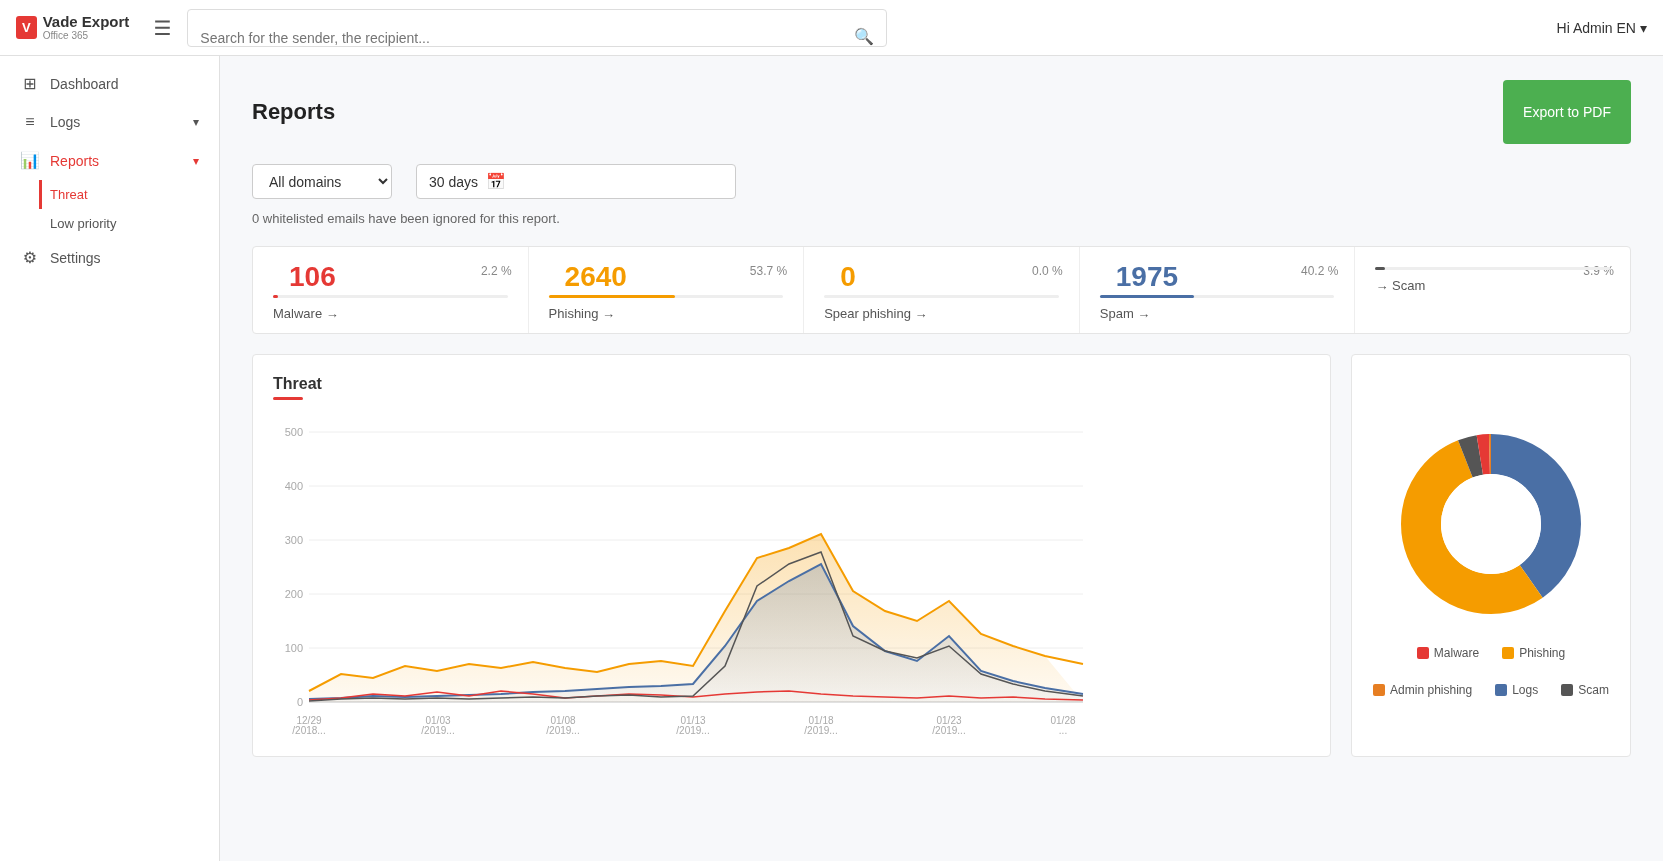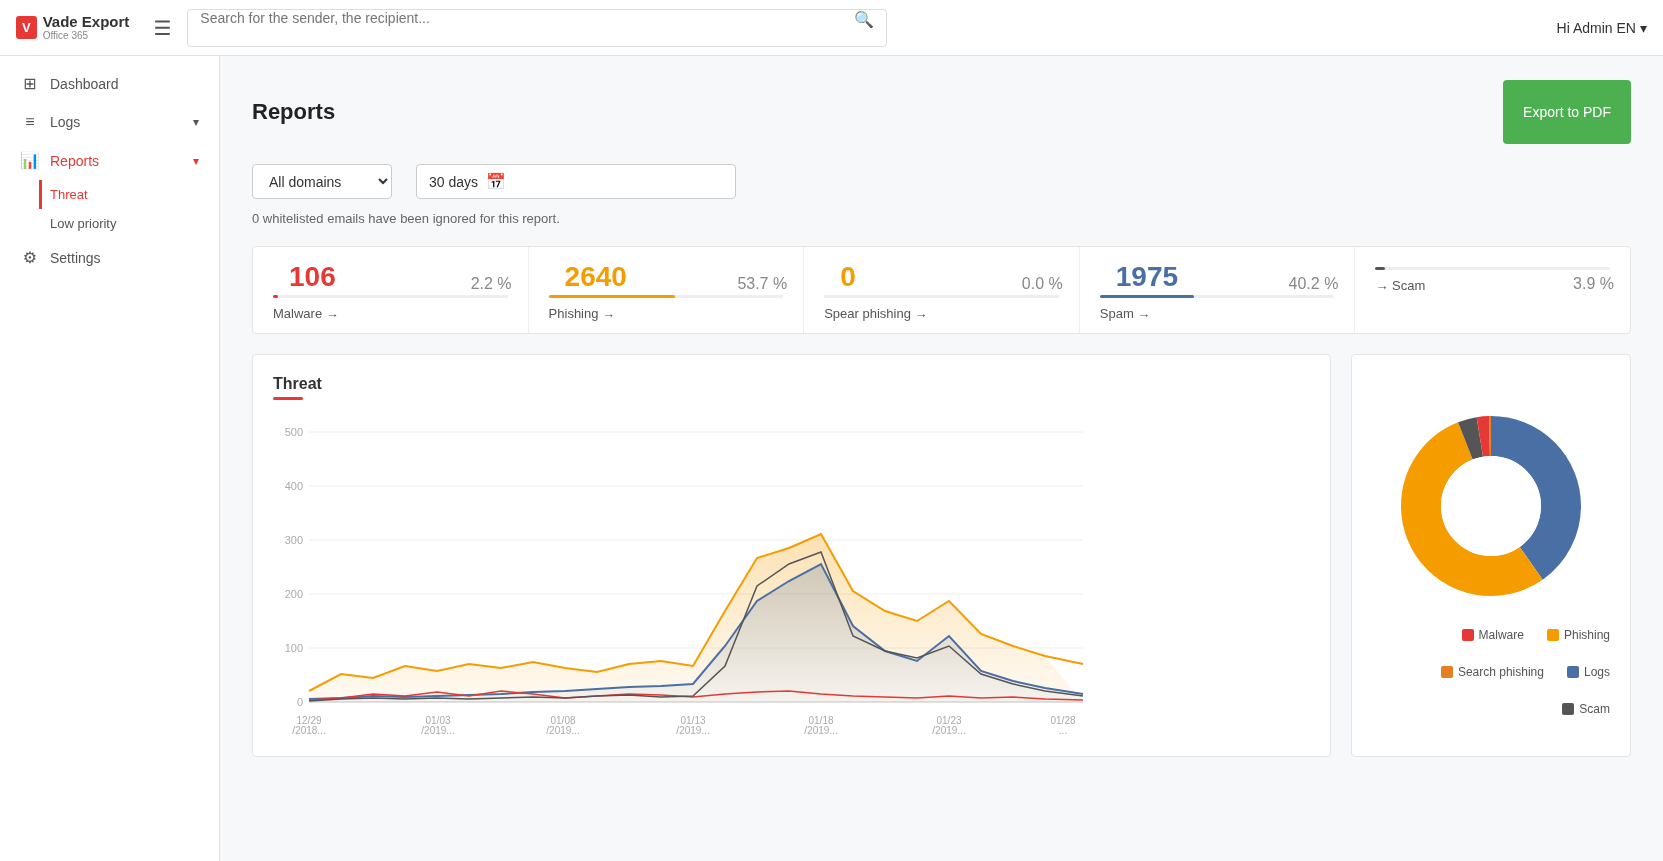--- a/index.html
+++ b/index.html
@@ -12,21 +12,21 @@
     .sidebar { width: 220px; background: #fff; border-right: 1px solid #e0e0e0; flex-shrink: 0; padding-top: 8px; }
     .content { flex: 1; overflow-y: auto; padding: 24px 32px; background: #f7f8fa; }
 
     
     .logo { display: flex; align-items: center; margin-right: 24px; }
     .logo-box { background: #e53935; color: #fff; font-weight: bold; font-size: 13px; padding: 4px 6px; border-radius: 3px; margin-right: 6px; }
     .logo-text { display: flex; flex-direction: column; line-height: 1.1; }
     .logo-text span:first-child { font-weight: bold; font-size: 15px; color: #333; }
     .logo-text span:last-child { font-size: 10px; color: #888; }
     .hamburger { background: none; border: none; cursor: pointer; font-size: 20px; color: #555; margin-right: 16px; }
-    .search-bar { flex: 1; max-width: 700px; display: flex; align-items: flex-start; border: 1px solid #ddd; border-radius: 4px; padding: 0 12px; background: #fff; height: 38px; }
+    .search-bar { flex: 1; max-width: 700px; display: flex; align-items: flex-end; border: 1px solid #ddd; border-radius: 4px; padding: 0 12px; background: #fff; height: 38px; }
     .search-bar input { flex: 1; border: none; outline: none; font-size: 14px; color: #555; background: transparent; }
     .search-icon { color: #aaa; font-size: 16px; }
     .user-info { margin-left: auto; font-size: 14px; color: #555; display: flex; align-items: center; gap: 4px; }
     .user-info span { color: #333; }
 
     
     .sidebar-item { display: flex; align-items: center; padding: 10px 20px; cursor: pointer; font-size: 14px; color: #555; gap: 10px; }
     .sidebar-item.active { color: #e53935; }
     .sidebar-item .icon { font-size: 16px; width: 20px; text-align: center; }
     .sidebar-sub { padding-left: 50px; }
@@ -52,40 +52,40 @@
     .stat-item:last-child { border-right: none; }
     .stat-number { font-size: 28px; font-weight: 700; line-height: 1; margin-bottom: 4px; margin-left: 16px; }
     .stat-number.red { color: #e53935; }
     .stat-number.orange { color: #f59c00; }
     .stat-number.blue-steel { color: #4a6fa5; }
     .stat-number.dark { color: #333; }
     .stat-number.zero { color: #f59c00; }
     .stat-bar-bg { height: 3px; background: #eee; border-radius: 2px; margin: 4px 0 8px; position: relative; }
     .stat-bar-fill { height: 100%; border-radius: 2px; }
     .stat-label { font-size: 13px; color: #555; display: flex; align-items: center; gap: 4px; }
-    .stat-pct { position: absolute; top: 28px; right: 16px; font-size: 16px; color: #888; }
+    .stat-pct { position: absolute; top: 17px; right: 16px; font-size: 12px; color: #888; }
 
     
     .charts-area { display: flex; gap: 20px; }
     .chart-card { background: #fff; border: 1px solid #e5e5e5; border-radius: 4px; padding: 20px; }
     .chart-card.main { flex: 1; }
     .chart-card.donut { width: 280px; flex-shrink: 0; display: flex; flex-direction: column; align-items: center; justify-content: center; }
     .chart-title { font-size: 16px; font-weight: 600; color: #333; margin-bottom: 4px; }
     .chart-title-underline { width: 30px; height: 3px; background: #e53935; margin-bottom: 16px; border-radius: 2px; }
 
     
     .line-chart-container { position: relative; }
     svg.line-chart { display: block; }
 
     
     .donut-container { position: relative; width: 200px; height: 200px; margin: 10px auto; }
     svg.donut-svg { overflow: visible; }
 
     
-    .legend { display: flex; flex-wrap: wrap; gap: 23px; margin-top: 12px; justify-content: flex-end; }
+    .legend { display: flex; flex-wrap: wrap; gap: 23px; margin-top: 12px; justify-content: center; }
     .legend-item { display: flex; align-items: center; gap: 5px; font-size: 12px; color: #555; }
     .legend-dot { width: 12px; height: 12px; border-radius: 2px; flex-shrink: 0; }
   </style>
 </head>
 <body>
 
 <div class="app-wrapper">
 
   <div class="top-bar">
     <div class="logo">
@@ -294,21 +294,21 @@
             <div class="legend-item">
               <div class="legend-dot" style="background:#e53935;"></div>
               <span>Malware</span>
             </div>
             <div class="legend-item">
               <div class="legend-dot" style="background:#f59c00;"></div>
               <span>Phishing</span>
             </div>
             <div class="legend-item">
               <div class="legend-dot" style="background:#e67e22;"></div>
-              <span>Search phishing</span>
+              <span>Admin phishing</span>
             </div>
             <div class="legend-item">
               <div class="legend-dot" style="background:#4a6fa5;"></div>
               <span>Logs</span>
             </div>
             <div class="legend-item">
               <div class="legend-dot" style="background:#555;"></div>
               <span>Scam</span>
             </div>
           </div>

